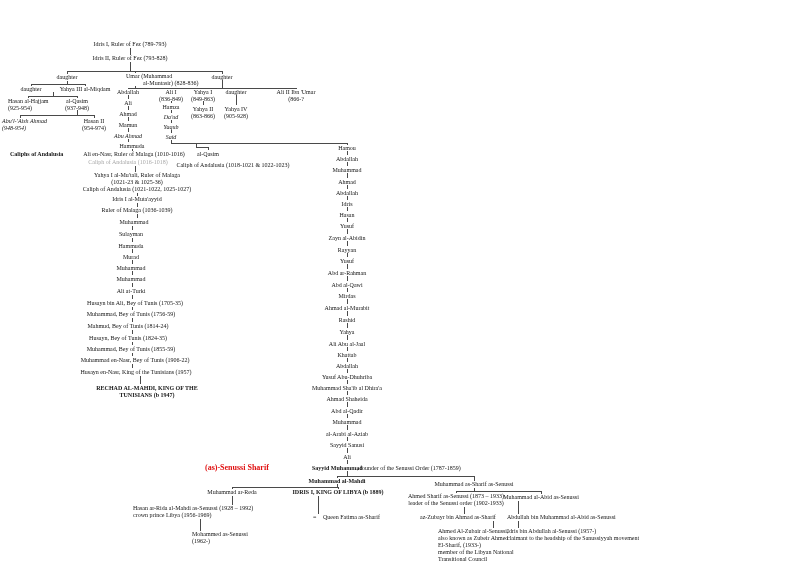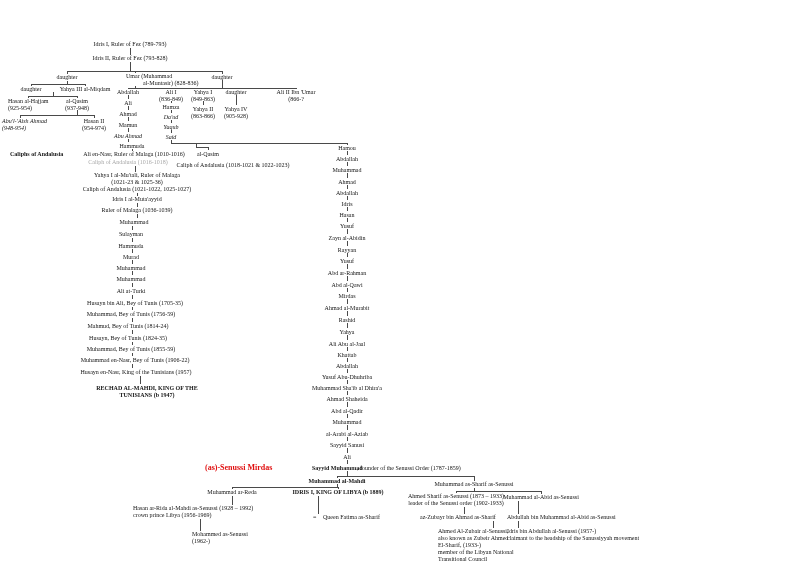--- a/index.html
+++ b/index.html
@@ -260,21 +260,21 @@
     <div class="node cx" style="left: 347px; top: 431px;">
       <div>al-Arabi al-Aziab</div>
     </div>
     <div class="node cx" style="left: 347px; top: 442px;">
       <div>Sayyid Sanusi</div>
     </div>
     <div class="node cx" style="left: 347px; top: 454px;">
       <div>Ali</div>
     </div>
     <div class="node b red" style="left: 205px; top: 463px; font-size: 8px; line-height: 9px;">
-      <div>(as)-Senussi Mirdas</div>
+      <div>(as)-Senussi Sharif</div>
     </div>
     <div class="node b" style="left: 312px; top: 465px;">
       <div>Sayyid Muhammad</div>
     </div>
     <div class="node" style="left: 357px; top: 465px;">
       <div>, founder of the Senussi Order (1787-1859)</div>
     </div>
     <div class="node cx b" style="left: 337px; top: 478px;">
       <div>Muhammad al-Mahdi</div>
     </div>

